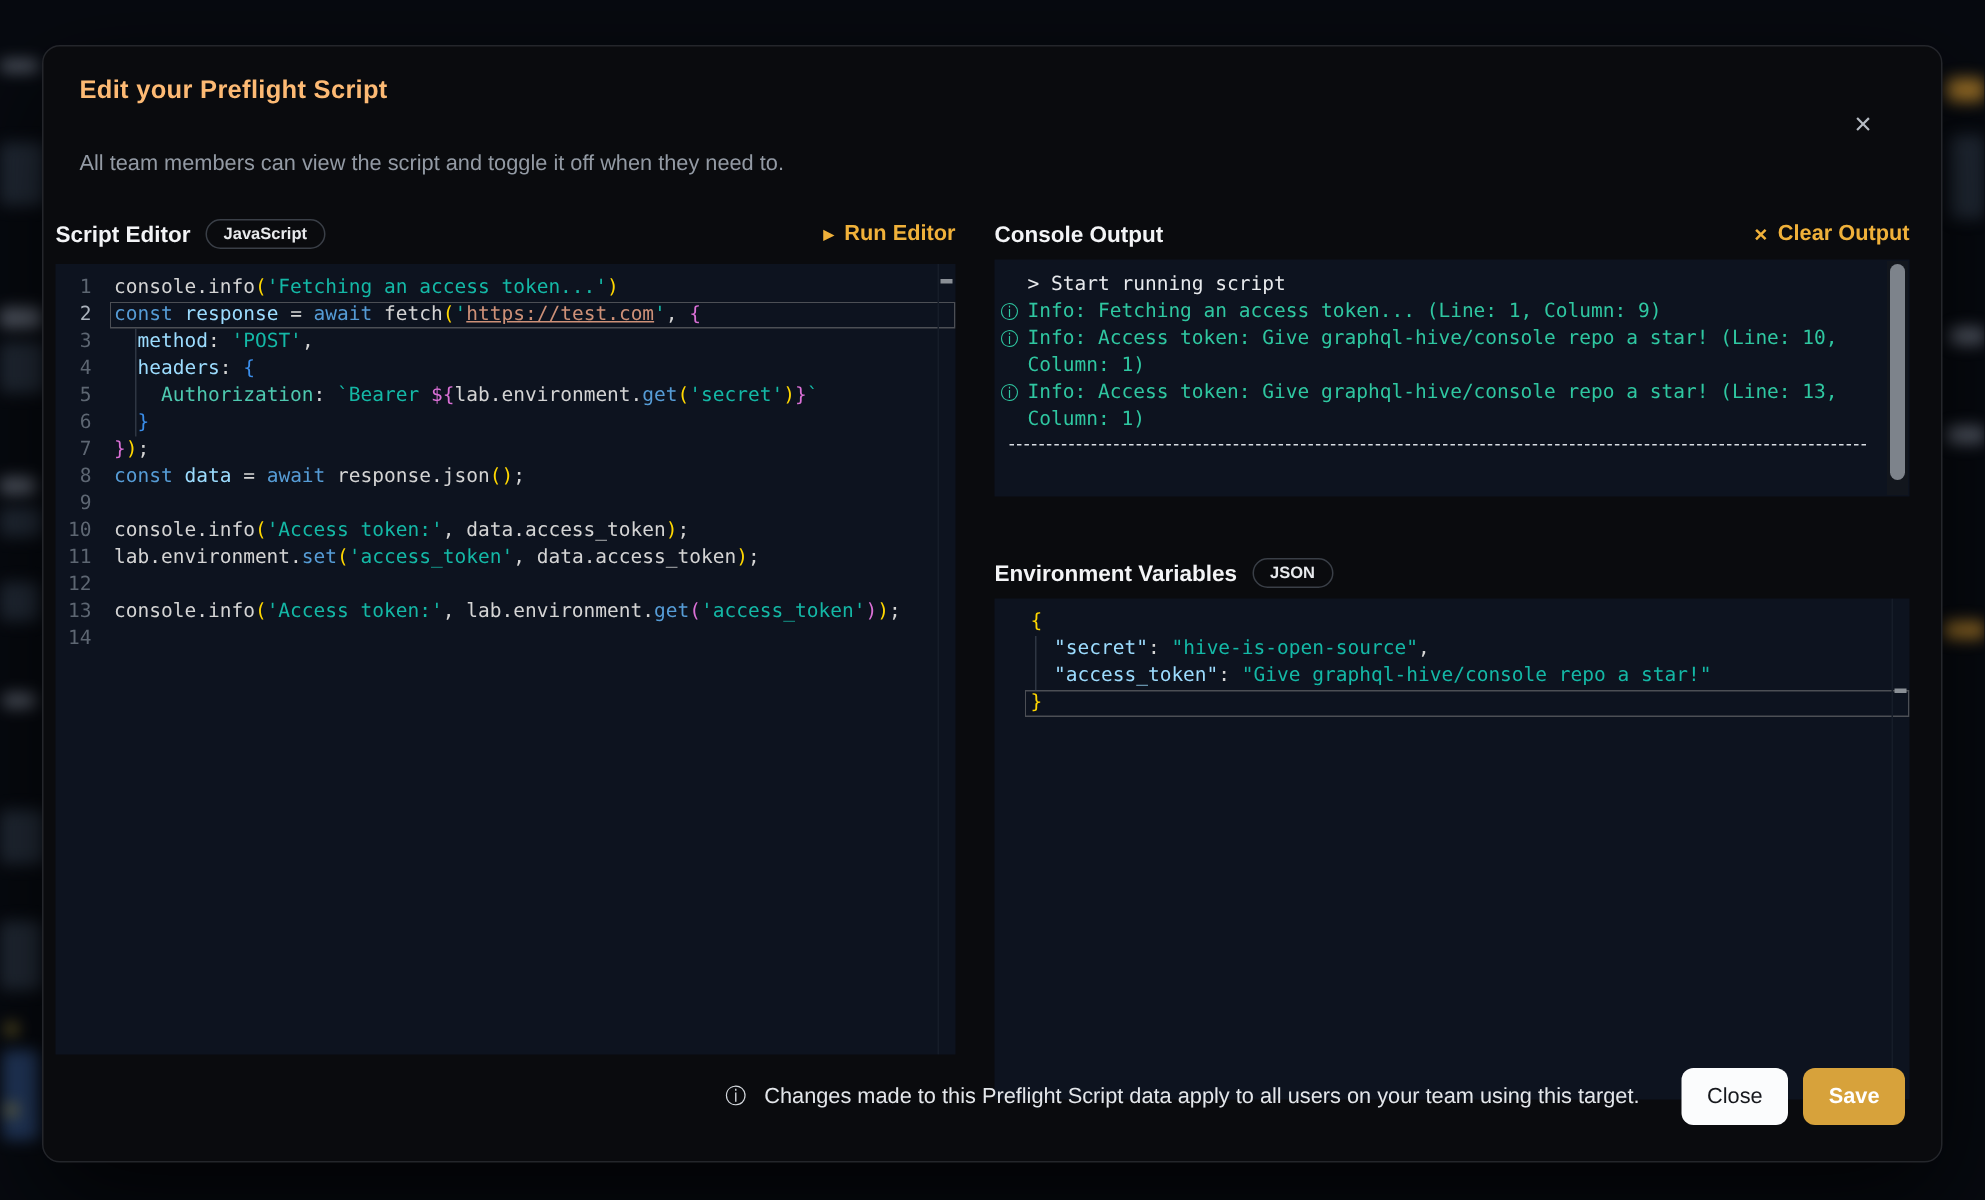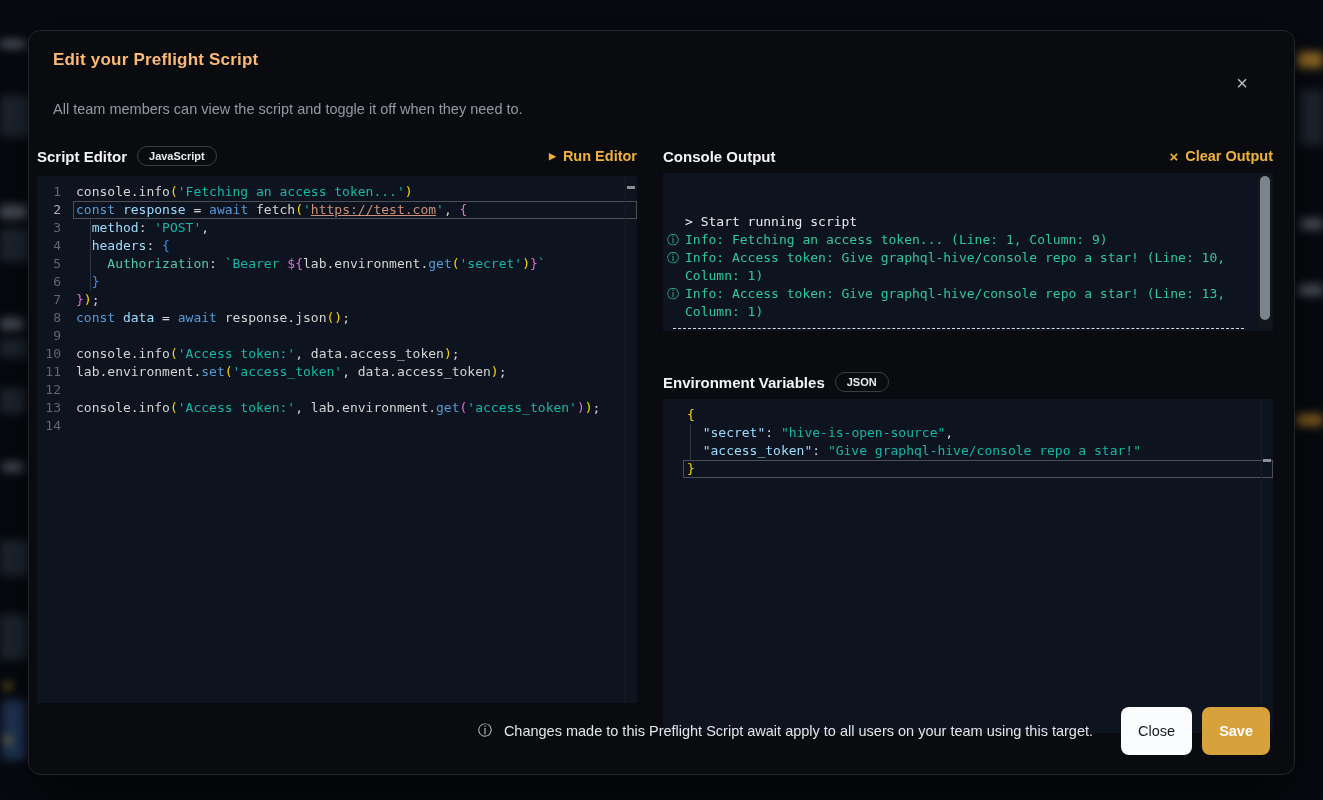--- a/index.html
+++ b/index.html
@@ -95,21 +95,21 @@
 
   .indent-guide { position: absolute; width: 1px; background: #2e3643; }
   .g-js  { left: 53px; top: 43px; height: 72px; }
   .g-env { left: 27px; top: 25px; height: 36px; }
   .ruler-dash { position: absolute; width: 8px; height: 3px; background: #8a8f96; }
   .d-js  { right: 2px; top: 10px; }
   .d-env { right: 2px; top: 60px; }
   .editor-track { position: absolute; top: 0; right: 0; width: 12px; height: 100%; border-left: 1px solid #161d29; }
 
   
-  .console-inner { padding: 8px 23px 0 4px; margin-top: 32px; }
+  .console-inner { padding: 8px 23px 0 4px; }
   .con-line { position: relative; padding-left: 18px; color: #e8eaed; white-space: pre-wrap; word-break: break-word; }
   .con-line.info { color: #2fc7a1; }
   .con-icon { position: absolute; left: 0; top: 0; font-size: 12px; }
   .con-sep { border-top: 1px dashed #d8dde3; margin: 7px 6px 0 6px; height: 0; }
   .scrollbar {
     position: absolute; top: 1px; right: 1px; width: 14px; height: calc(100% - 2px);
     background: #12161d;
   }
   .scroll-thumb {
     position: absolute; left: 2px; top: 2px; width: 10px; height: 92%;
@@ -117,21 +117,21 @@
   }
 
   
   .footer {
     position: absolute; left: 24px; right: 24px; top: 681px; height: 38px;
     display: flex; align-items: center; justify-content: flex-end; gap: 10px;
   }
   .foot-icon { color: #d3d7dc; font-size: 14px; margin-right: 2px; }
   .foot-text { color: #e3e6ea; font-size: 14.5px; margin-right: 18px; }
   .btn {
-    height: 48px; padding: 0 17px; border-radius: 8px; border: none; cursor: pointer;
+    height: 38px; padding: 0 17px; border-radius: 8px; border: none; cursor: pointer;
     font-size: 14.5px; font-family: "Liberation Sans", sans-serif;
   }
   .btn-close { background: #fbfcfd; color: #16181d; font-weight: 500; }
   .btn-save  { background: #d7a23b; color: #ffffff; font-weight: 600; }
 </style>
 </head>
 <body>
 
 <div class="backdrop">
   <div class="blob b-gray" style="left:0;   top:40px;  width:26px; height:8px;"></div>
@@ -225,17 +225,17 @@
           <div class="code-line active"><span class="lc"><span class="tok-b1">}</span></span></div>
         </div>
       <div class="editor-track"></div>
       <div class="indent-guide g-env"></div>
       <div class="ruler-dash d-env"></div>
     </div>
   </div>
 
   <div class="footer">
     <span class="foot-icon">ⓘ</span>
-    <span class="foot-text">Changes made to this Preflight Script await apply to all users on your team using this target.</span>
+    <span class="foot-text">Changes made to this Preflight Script data apply to all users on your team using this target.</span>
     <button class="btn btn-close">Close</button>
     <button class="btn btn-save">Save</button>
   </div>
 </div>
 
 </body></html>

